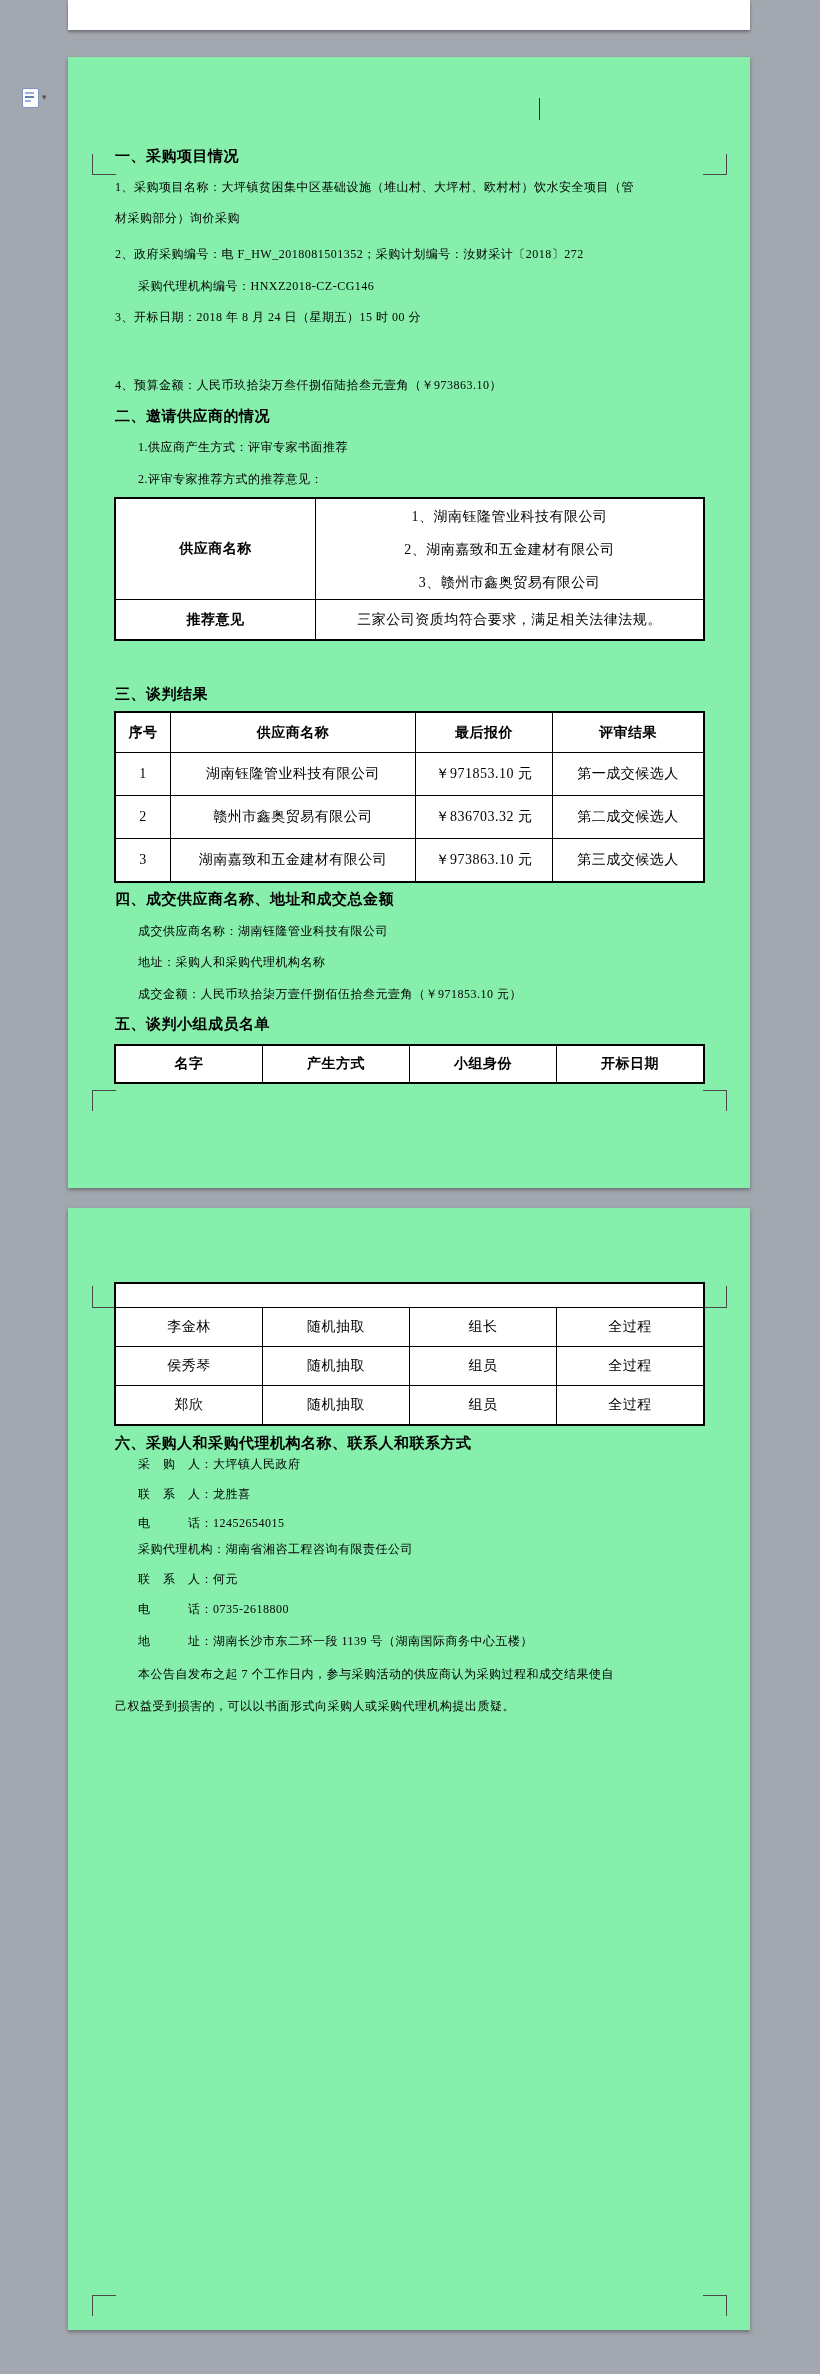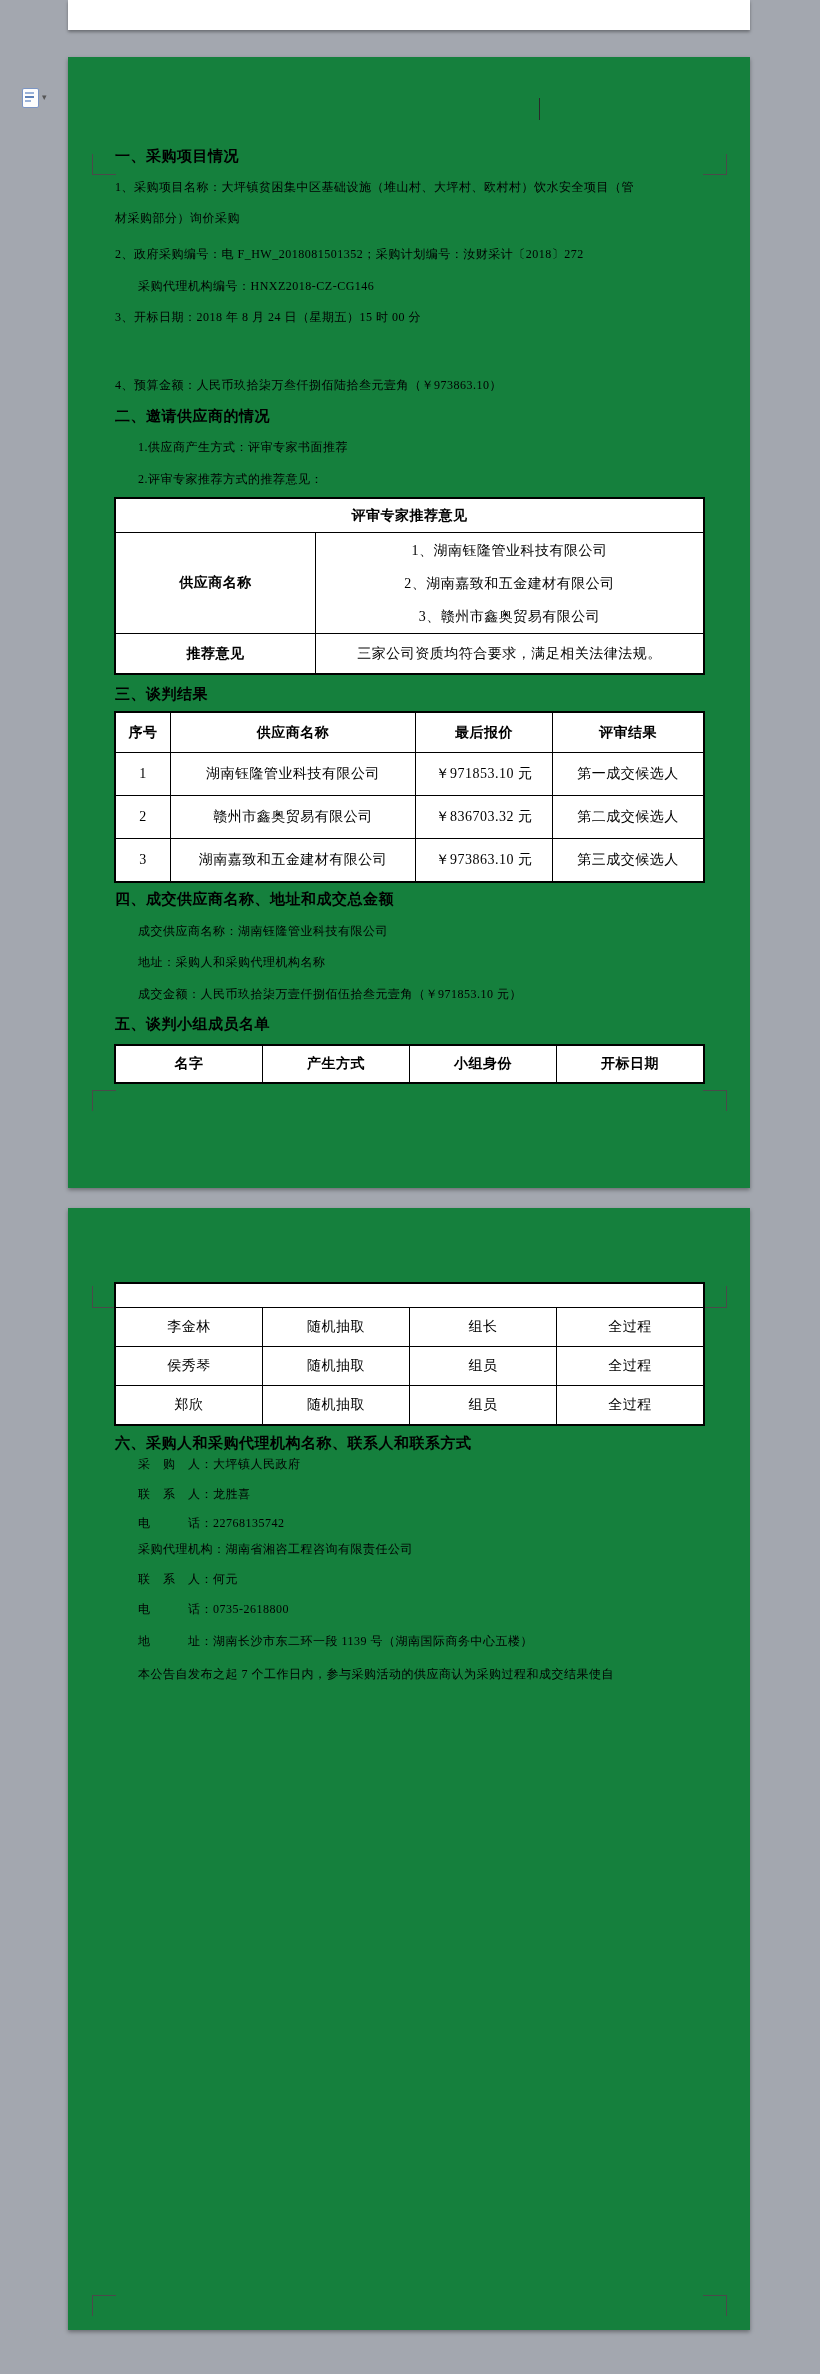--- a/index.html
+++ b/index.html
@@ -8,21 +8,21 @@
     background:#a3a7af;
     font-family:"Liberation Serif","DejaVu Serif",serif;
     color:#000;
   }
   .canvas{position:relative;width:820px;height:2374px;}
   .prev-strip{
     position:absolute;left:68px;top:0;width:682px;height:30px;
     background:#ffffff;box-shadow:0 2px 3px rgba(0,0,0,0.35);
   }
   .page{
-    position:absolute;left:68px;width:682px;background:#15803d;
+    position:absolute;left:68px;width:682px;background:#86efac;
     box-shadow:0 2px 4px rgba(0,0,0,0.35);
   }
   #page1{top:57px;height:1131px;}
   #page2{top:1208px;height:1122px;}
   .ln{
     position:absolute;font-size:12px;line-height:19px;height:19px;
     white-space:pre;letter-spacing:0.5px;
   }
   .hd{font-size:15px;font-weight:bold;letter-spacing:0.5px;}
   .tbl{
@@ -94,23 +94,20 @@
     <div class="ln hd" style="left:47px;top:350px">二、邀请供应商的情况</div>
     <div class="ln" style="left:70px;top:381px">1.供应商产生方式：评审专家书面推荐</div>
     <div class="ln" style="left:70px;top:413px">2.评审专家推荐方式的推荐意见：</div>
 
     <table class="tbl" style="left:47px;top:441px;width:588px">
       <colgroup>
           <col style="width:200px">
           <col style="width:388px">
         </colgroup>
       <tbody>
-          <tr style="height:34px">
-        <td colspan="2" class="bold">评审专家推荐意见</td>
-      </tr>
       <tr style="height:101px">
         <td class="bold">供应商名称</td>
         <td>
           <div class="sup-line">1、湖南钰隆管业科技有限公司</div>
           <div class="sup-line">2、湖南嘉致和五金建材有限公司</div>
           <div class="sup-line">3、赣州市鑫奥贸易有限公司</div>
         </td>
       </tr>
       <tr style="height:40px">
         <td class="bold">推荐意见</td>
@@ -222,22 +219,23 @@
         <td>组员</td>
         <td>全过程</td>
       </tr>
     </tbody>
       </table>
 
     <div class="ln hd" style="left:47px;top:226px">六、采购人和采购代理机构名称、联系人和联系方式</div>
 
     <div class="ln" style="left:70px;top:247px">采　购　人：大坪镇人民政府</div>
     <div class="ln" style="left:70px;top:277px">联　系　人：龙胜喜</div>
-    <div class="ln" style="left:70px;top:306px">电　　　话：22768135742</div>
+    <div class="ln" style="left:70px;top:306px">电　　　话：12452654015</div>
     <div class="ln" style="left:70px;top:332px">采购代理机构：湖南省湘咨工程咨询有限责任公司</div>
     <div class="ln" style="left:70px;top:362px">联　系　人：何元</div>
     <div class="ln" style="left:70px;top:392px">电　　　话：0735-2618800</div>
     <div class="ln" style="left:70px;top:424px">地　　　址：湖南长沙市东二环一段 1139 号（湖南国际商务中心五楼）</div>
 
     <div class="ln" style="left:70px;top:457px">本公告自发布之起 7 个工作日内，参与采购活动的供应商认为采购过程和成交结果使自</div>
+    <div class="ln" style="left:47px;top:489px">己权益受到损害的，可以以书面形式向采购人或采购代理机构提出质疑。</div>
   </div>
 
 </div>
 
 </body></html>

